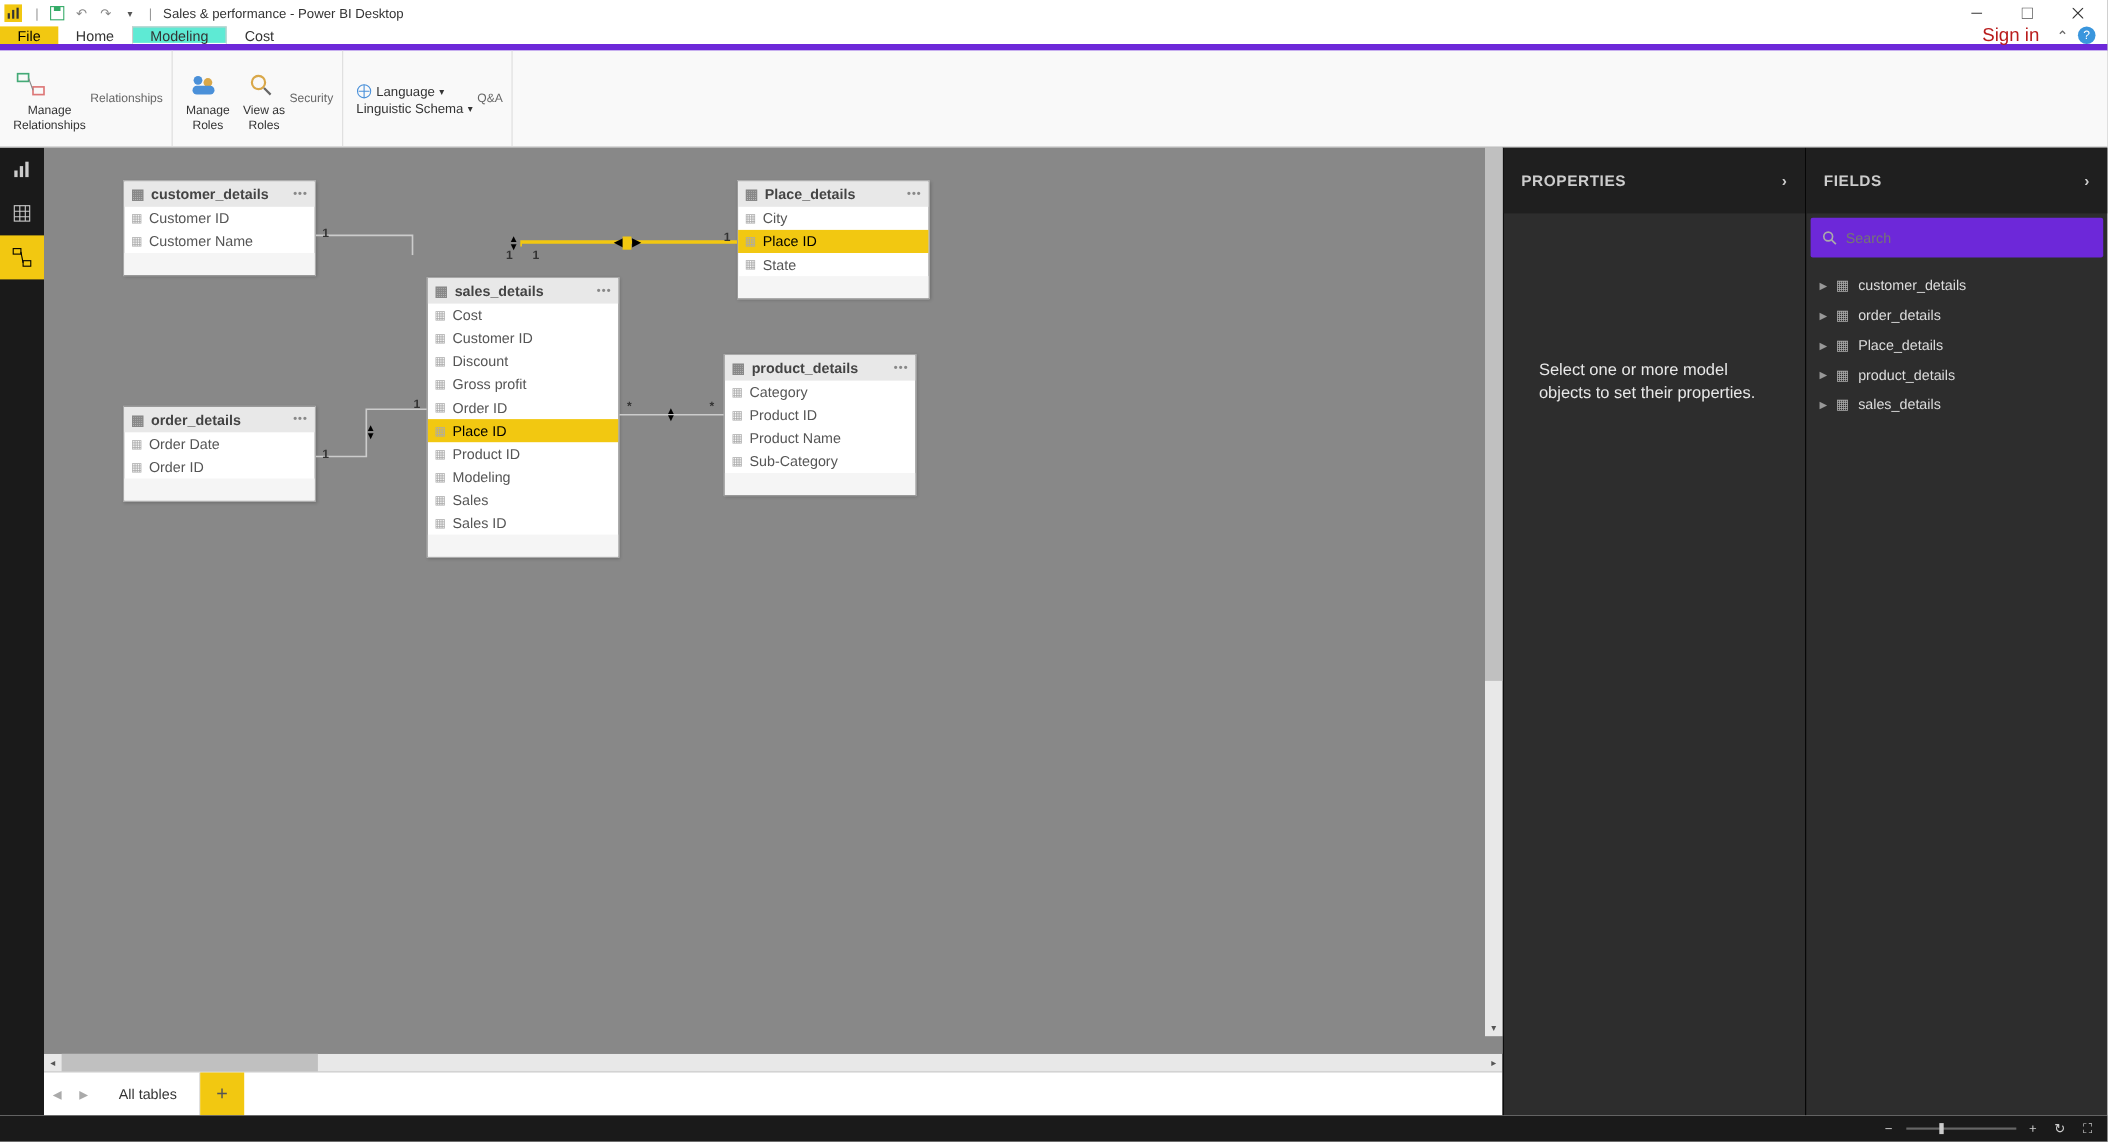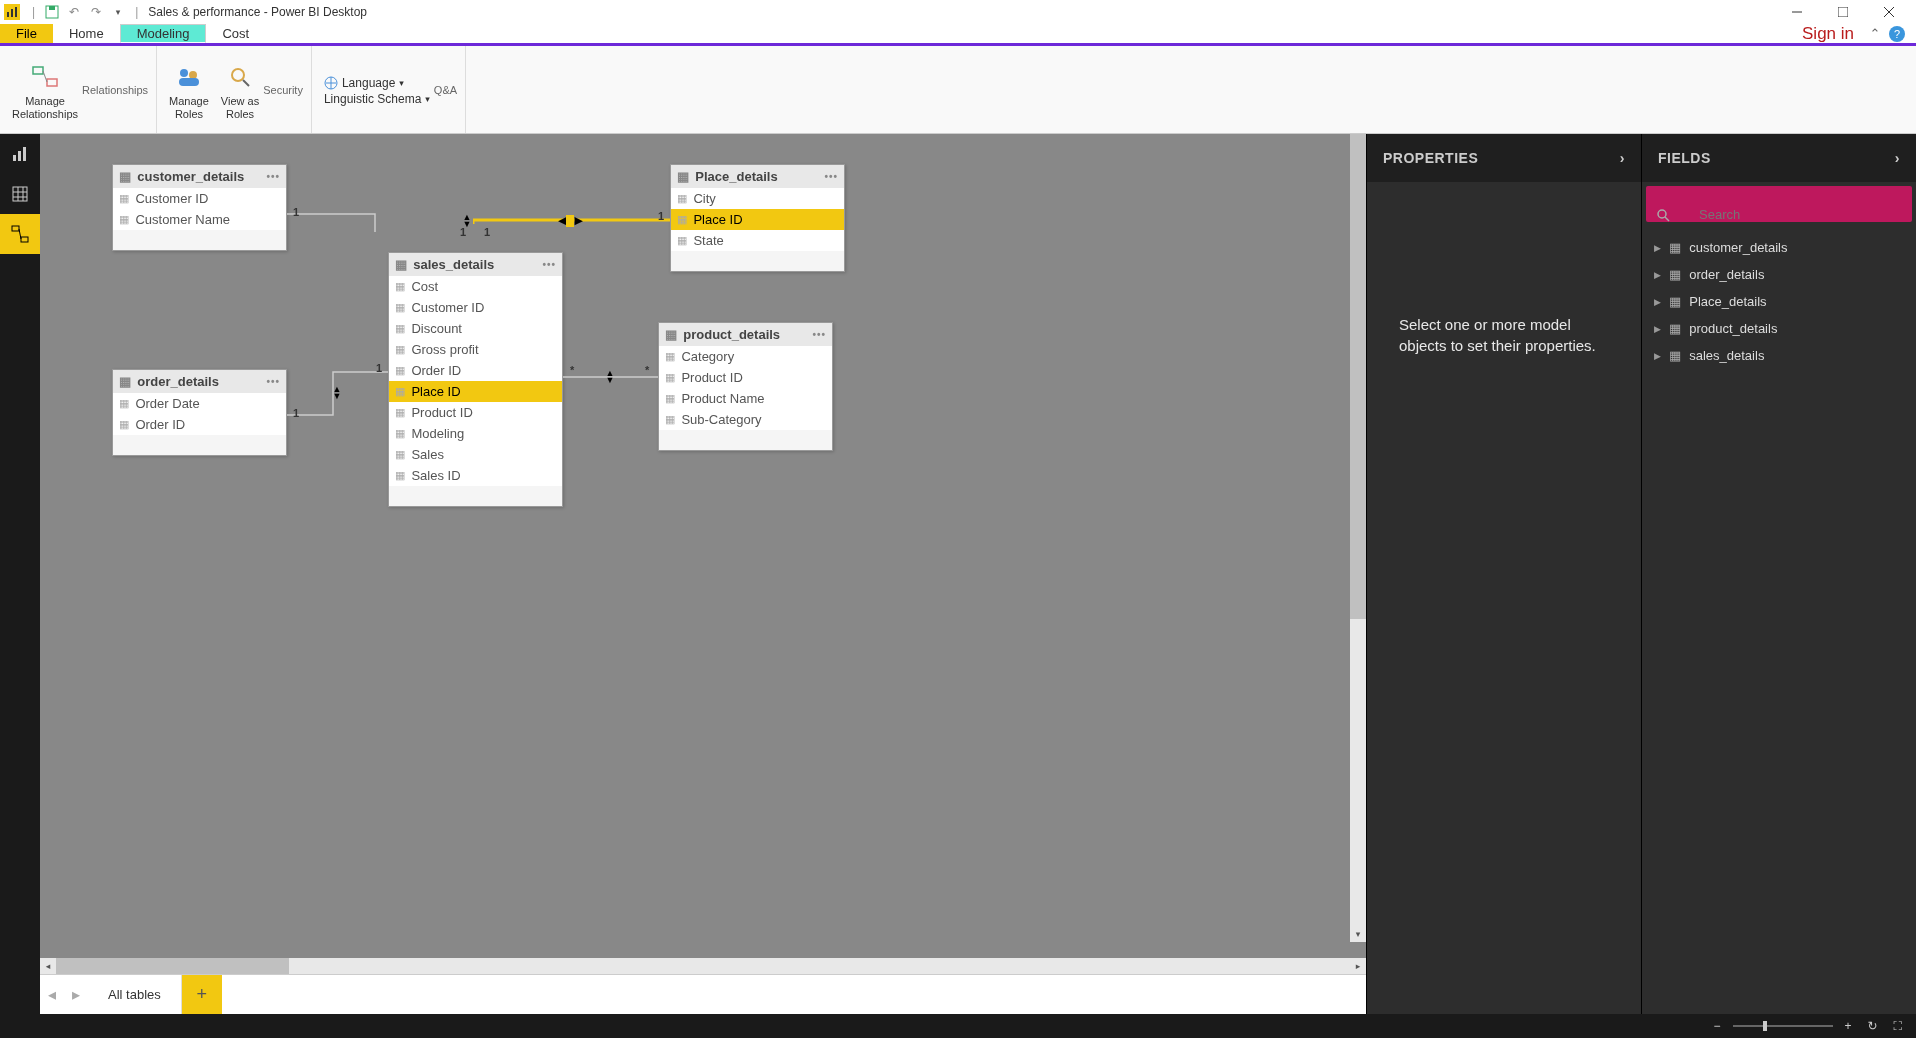--- a/index.html
+++ b/index.html
@@ -8,36 +8,36 @@
 
 .titlebar { height: 24px; display: flex; align-items: center; padding: 0 4px; font-size: 12px; color: #333; }
 .titlebar .app-icon { width: 16px; height: 16px; background: #f2c811; margin-right: 6px; display: flex; align-items: center; justify-content: center; font-size: 9px; }
 .titlebar .qat-btn { width: 20px; height: 20px; display: flex; align-items: center; justify-content: center; margin: 0 1px; cursor: pointer; color: #555; }
 .titlebar .sep { color: #999; margin: 0 6px; }
 .titlebar .title-text { margin-left: 4px; }
 .titlebar .spacer { flex: 1; }
 .titlebar .win-btn { width: 46px; height: 24px; display: flex; align-items: center; justify-content: center; cursor: pointer; }
 
 
-.menubar { height: 22px; display: flex; align-items: stretch; font-size: 13px; border-bottom: 3px solid #6d28d9; }
+.menubar { height: 22px; display: flex; align-items: stretch; font-size: 13px; border-bottom: 6px solid #6d28d9; }
 .menubar .tab { padding: 0 16px; display: flex; align-items: center; cursor: pointer; color: #333; }
 .menubar .tab.file { background: #f2c811; color: #000; }
 .menubar .tab.active { border: 1px solid #ccc; border-bottom: 1px solid #fff; background: #5eead4; }
 .menubar .spacer { flex: 1; }
 .menubar .signin { padding: 0 10px; display: flex; align-items: center; font-size: 17px; color: #b91c1c; cursor: pointer; }
 .menubar .help-chev { width: 22px; display: flex; align-items: center; justify-content: center; color: #666; }
 .menubar .help-icon { width: 22px; margin-right: 8px; display: flex; align-items: center; justify-content: center; }
 .menubar .help-circle { width: 16px; height: 16px; border-radius: 50%; background: #3a96dd; color: #fff; font-size: 11px; display: flex; align-items: center; justify-content: center; }
 
 
 .ribbon { height: 88px; border-bottom: 1px solid #ccc; display: flex; background: #f9f9f9; }
 .ribbon-group { display: flex; flex-direction: row; align-items: center; padding: 2px 8px; border-right: 1px solid #ddd; }
 .ribbon-group .group-body { flex: 1; display: flex; align-items: flex-start; gap: 4px; padding-top: 2px; }
 .ribbon-group .group-label { font-size: 11px; color: #666; padding: 2px 0; }
-.ribbon-btn { display: flex; flex-direction: column; align-items: center; cursor: pointer; padding: 2px 4px; font-size: 11px; color: #333; text-align: center; line-height: 13px; }
+.ribbon-btn { display: flex; flex-direction: column; align-items: flex-start; cursor: pointer; padding: 2px 4px; font-size: 11px; color: #333; text-align: center; line-height: 13px; }
 .ribbon-btn .ribbon-icon { width: 32px; height: 32px; display: flex; align-items: center; justify-content: center; margin-bottom: 2px; }
 .ribbon-small { display: flex; flex-direction: column; gap: 2px; padding: 4px; }
 .ribbon-small-item { display: flex; align-items: center; font-size: 12px; color: #333; cursor: pointer; gap: 4px; }
 
 
 .main { flex: 1; display: flex; overflow: hidden; }
 
 
 .view-switcher { width: 40px; background: #1a1a1a; display: flex; flex-direction: column; }
 .view-btn { height: 40px; display: flex; align-items: center; justify-content: center; cursor: pointer; color: #ccc; }
@@ -70,27 +70,27 @@
 .rel-arrows { position: absolute; width: 14px; display: flex; flex-direction: column; align-items: center; font-size: 9px; line-height: 7px; color: #000; }
 
 
 .bottom-tabs { height: 40px; background: #fff; display: flex; align-items: stretch; border-top: 1px solid #ccc; }
 .bottom-tabs .nav-arrow { width: 24px; display: flex; align-items: center; justify-content: center; color: #aaa; cursor: pointer; }
 .bottom-tabs .tab-item { padding: 0 20px; display: flex; align-items: center; font-size: 13px; color: #333; border-right: 1px solid #ddd; cursor: pointer; }
 .bottom-tabs .tab-add { width: 40px; background: #f2c811; display: flex; align-items: center; justify-content: center; cursor: pointer; color: #555; font-size: 18px; }
 
 
 .panel { width: 275px; background: #2d2d2d; color: #ccc; display: flex; flex-direction: column; border-left: 1px solid #000; }
-.panel-header { height: 48px; background: #1f1f1f; display: flex; align-items: center; padding: 0 16px; font-size: 14px; font-weight: 600; letter-spacing: 0.5px; }
+.panel-header { height: 60px; background: #1f1f1f; display: flex; align-items: center; padding: 0 16px; font-size: 14px; font-weight: 600; letter-spacing: 0.5px; }
 .panel-header .chev { margin-left: auto; cursor: pointer; }
 .panel-body { flex: 1; padding: 32px; font-size: 15px; color: #e8e8e8; display: flex; flex-direction: column; }
 .panel-body .placeholder-text { margin-top: 100px; line-height: 1.4; }
 
 
-.fields-search { height: 36px; background: #be185d; margin: 4px; border-radius: 2px; display: flex; align-items: flex-end; padding: 0 10px; color: #aaa; gap: 21px; }
+.fields-search { height: 36px; background: #6d28d9; margin: 4px; border-radius: 2px; display: flex; align-items: center; padding: 0 10px; color: #aaa; }
 .fields-search input { flex: 1; background: transparent; border: none; color: #ccc; font-size: 13px; outline: none; margin-left: 8px; }
 .fields-list { padding: 8px 4px; }
 .fields-item { display: flex; align-items: center; padding: 6px 8px; font-size: 13px; color: #ddd; cursor: pointer; gap: 8px; }
 .fields-item .tri { font-size: 9px; color: #999; }
 .fields-item .tbl-mini { color: #aaa; }
 
 
 .statusbar { height: 24px; background: #1a1a1a; color: #ccc; display: flex; align-items: center; justify-content: flex-end; padding: 0 10px; font-size: 12px; gap: 8px; }
 .statusbar .zoom-track { width: 100px; height: 2px; background: #666; position: relative; }
 .statusbar .zoom-thumb { position: absolute; top: -4px; left: 30%; width: 4px; height: 10px; background: #ccc; }

